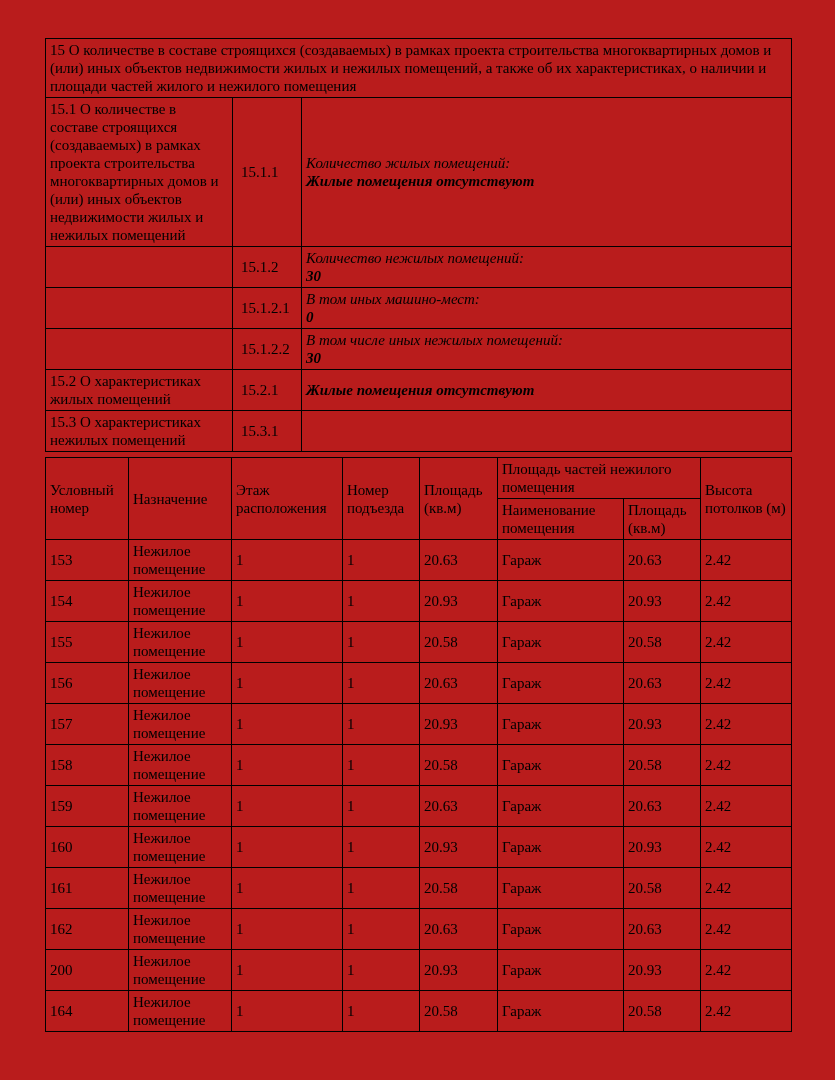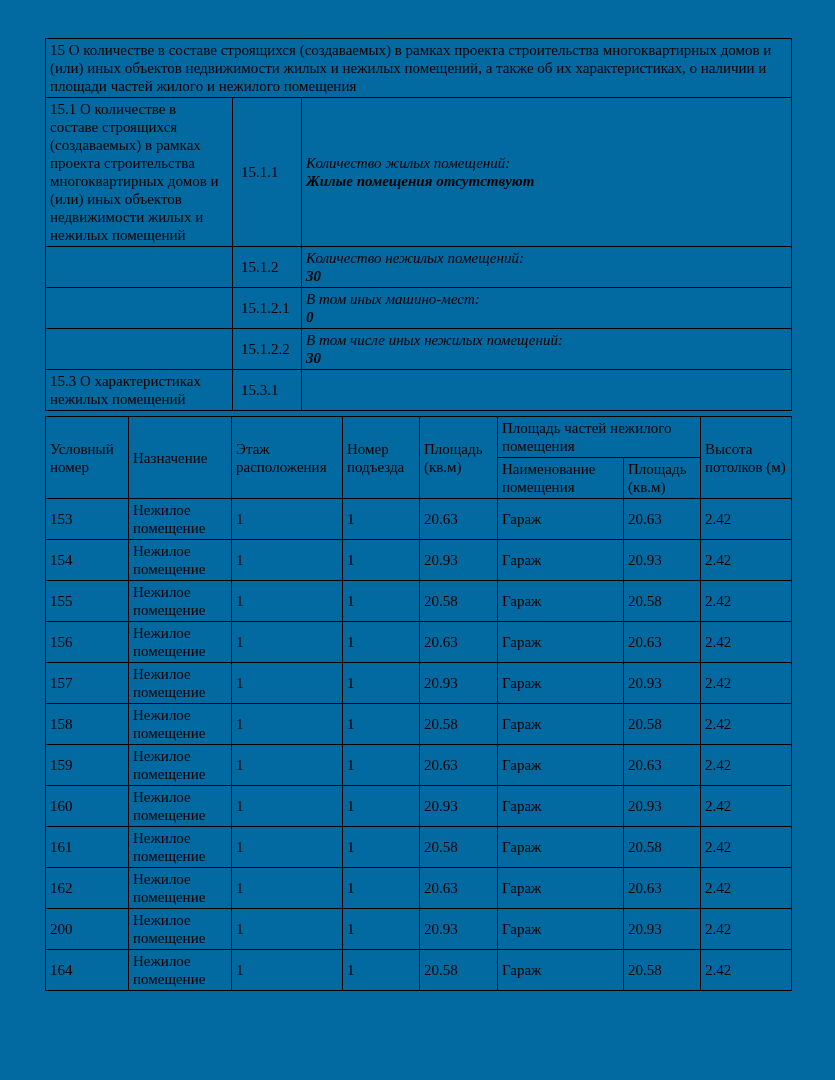--- a/index.html
+++ b/index.html
@@ -1,21 +1,21 @@
 <!DOCTYPE html>
 <html><head>
 <meta charset="utf-8">
 <style>
   * { box-sizing: border-box; }
   html, body { margin: 0; padding: 0; background: #ffffff; }
   .page {
     position: relative;
     width: 835px;
     height: 1080px;
-    background: #0369a1;
+    background: #b91c1c;
     font-family: "Liberation Serif", "DejaVu Serif", serif;
     font-size: 15px;
     line-height: 18px;
     color: #000000;
     overflow: hidden;
   }
   .content {
     position: absolute;
     left: 45px;
     top: 38px;
@@ -91,20 +91,25 @@
 
         <tr>
           <td class="label-cell"></td>
           <td class="code-cell">15.1.2.2</td>
           <td class="value-cell">
             <div>В том числе иных нежилых помещений:</div>
             <div class="bold">30</div>
           </td>
         </tr>
 
+        <tr>
+          <td class="label-cell">15.2 О характеристиках жилых помещений</td>
+          <td class="code-cell">15.2.1</td>
+          <td class="value-cell bold">Жилые помещения отсутствуют</td>
+        </tr>
 
         <tr>
           <td class="label-cell">15.3 О характеристиках нежилых помещений</td>
           <td class="code-cell">15.3.1</td>
           <td class="value-cell"></td>
         </tr>
       </tbody>
     </table>
 
     <table class="units-table">

